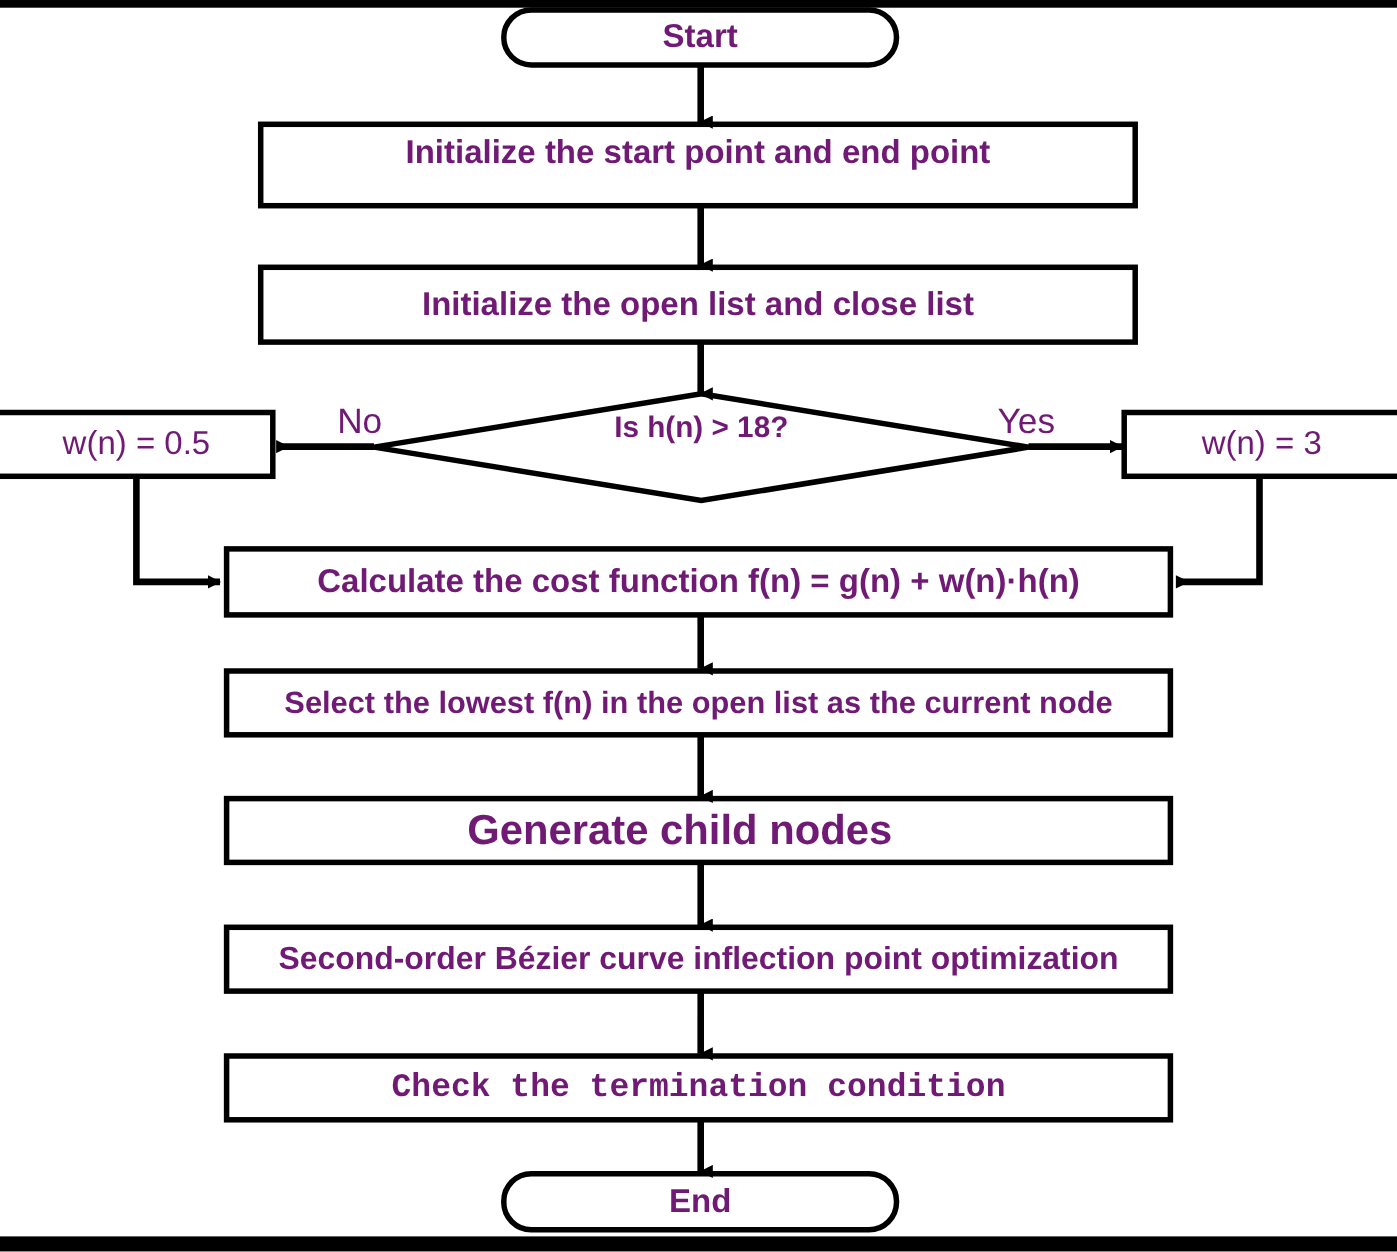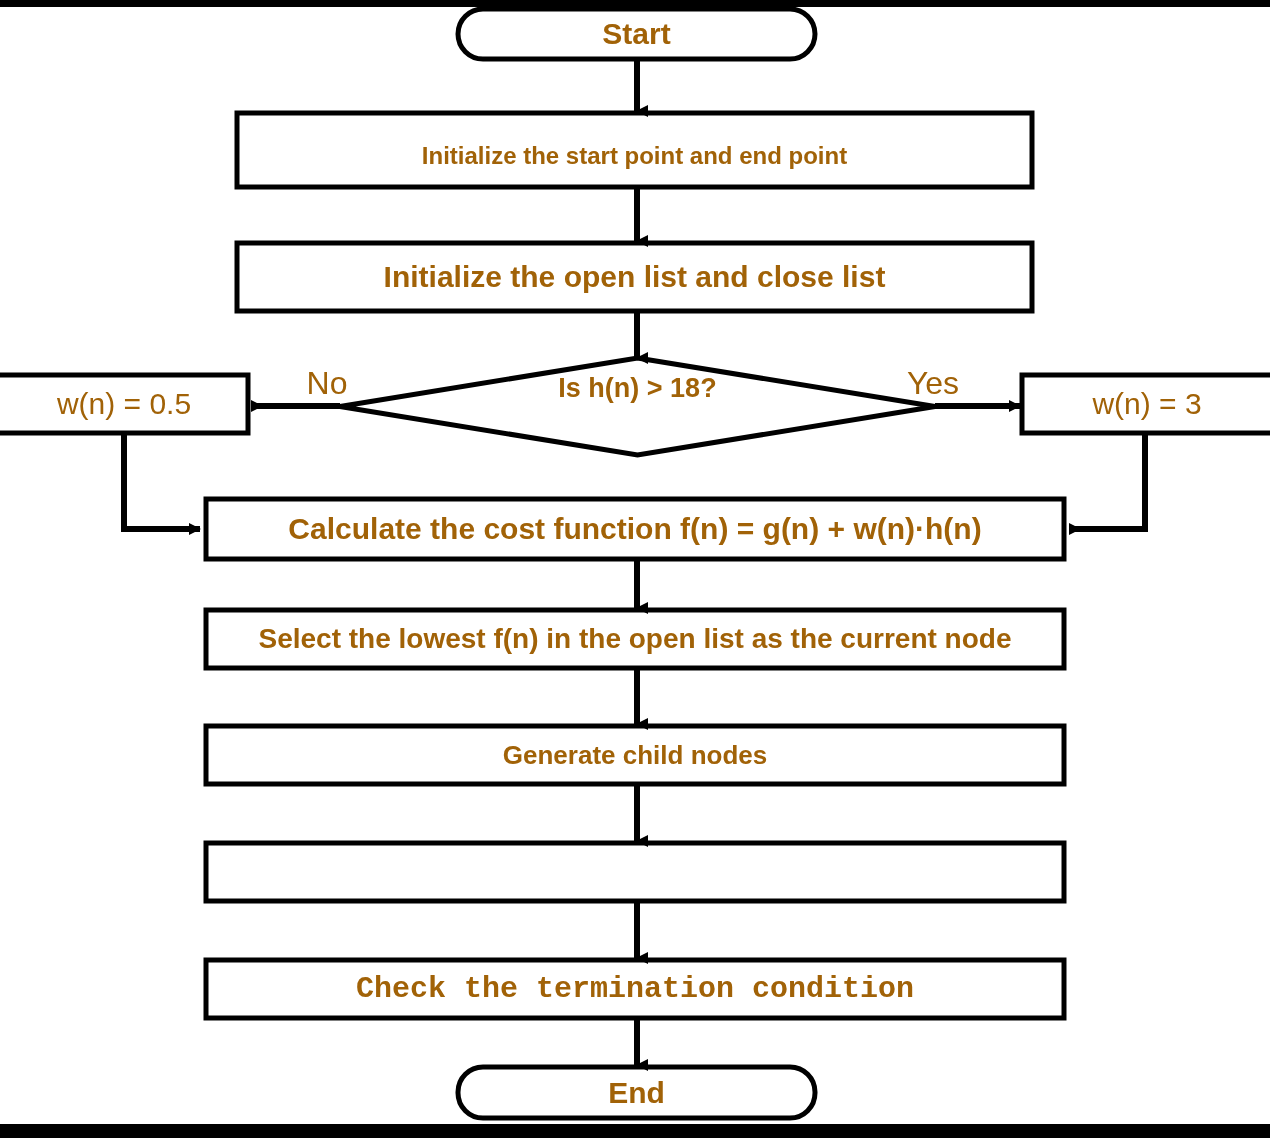--- a/index.html
+++ b/index.html
@@ -21,21 +21,21 @@
     top: 0;
     width: 1270px;
     height: 1138px;
   }
   .node-label {
     position: absolute;
     display: flex;
     align-items: center;
     justify-content: center;
     text-align: center;
-    color: #a16207;
+    color: #701a75;
     white-space: nowrap;
     pointer-events: none;
   }
   .bold { font-weight: bold; }
   .regular { font-weight: normal; }
 </style>
 </head>
 <body>
 
 <div id="root">
@@ -100,36 +100,37 @@
 
     <line x1="637" y1="784" x2="637" y2="841" stroke="#000000" stroke-width="6" marker-end="url(#arrowDown)"></line>
 
     <line x1="637" y1="901" x2="637" y2="958" stroke="#000000" stroke-width="6" marker-end="url(#arrowDown)"></line>
 
     <line x1="637" y1="1018" x2="637" y2="1065" stroke="#000000" stroke-width="6" marker-end="url(#arrowDown)"></line>
   </svg>
 
   <div class="node-label bold" style="left:458px; top:9px; width:357px; height:50px; font-size:30px;">Start</div>
 
-  <div class="node-label bold" style="left:237px; top:119px; width:795px; height:74px; font-size:24px;">Initialize the start point and end point</div>
+  <div class="node-label bold" style="left:237px; top:102px; width:795px; height:74px; font-size:30px;">Initialize the start point and end point</div>
 
   <div class="node-label bold" style="left:237px; top:243px; width:795px; height:68px; font-size:30px;">Initialize the open list and close list</div>
 
   <div class="node-label bold" style="left:340px; top:340px; width:595px; height:97px; font-size:27px;">Is h(n) &gt; 18?</div>
 
   <div class="node-label regular" style="left:0px; top:375px; width:248px; height:58px; font-size:30px;">w(n) = 0.5</div>
 
   <div class="node-label regular" style="left:1022px; top:375px; width:250px; height:58px; font-size:30px;">w(n) = 3</div>
 
   <div class="node-label bold" style="left:206px; top:499px; width:858px; height:60px; font-size:30px;">Calculate the cost function f(n) = g(n) + w(n)·h(n)</div>
 
   <div class="node-label bold" style="left:206px; top:610px; width:858px; height:58px; font-size:28px;">Select the lowest f(n) in the open list as the current node</div>
 
-  <div class="node-label bold" style="left:206px; top:726px; width:858px; height:58px; font-size:26px;">Generate child nodes</div>
+  <div class="node-label bold" style="left:189px; top:726px; width:858px; height:58px; font-size:38px;">Generate child nodes</div>
 
+  <div class="node-label bold" style="left:206px; top:843px; width:858px; height:58px; font-size:29px;">Second-order Bézier curve inflection point optimization</div>
 
   <div class="node-label bold" style="left:206px; top:960px; width:858px; height:58px; font-size:30px;font-family:Liberation Mono, monospace;">Check the termination condition</div>
 
   <div class="node-label bold" style="left:458px; top:1067px; width:357px; height:51px; font-size:30px;">End</div>
 
   <div class="node-label regular" style="left:292px; top:363px; width:70px; height:40px; font-size:32px;">No</div>
 
   <div class="node-label regular" style="left:893px; top:363px; width:80px; height:40px; font-size:32px;">Yes</div>
 
 </div>

